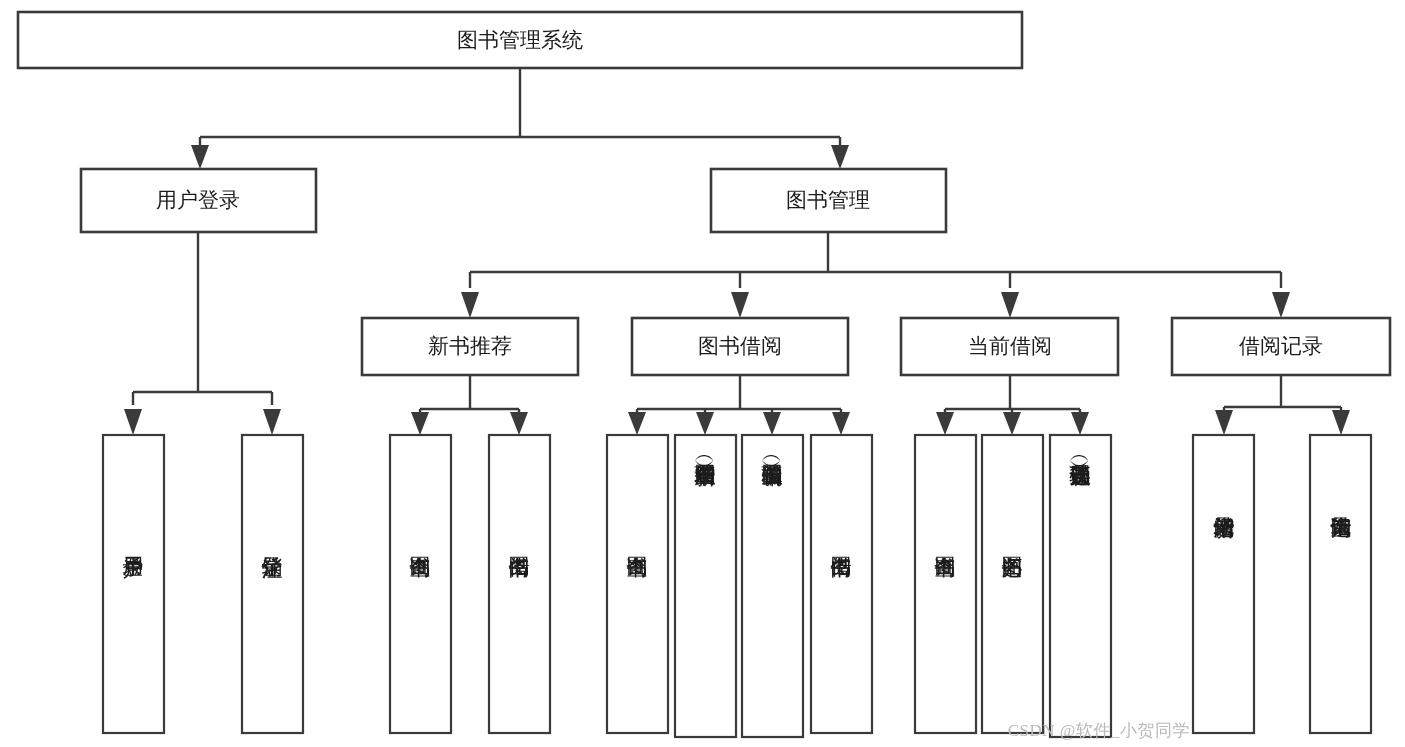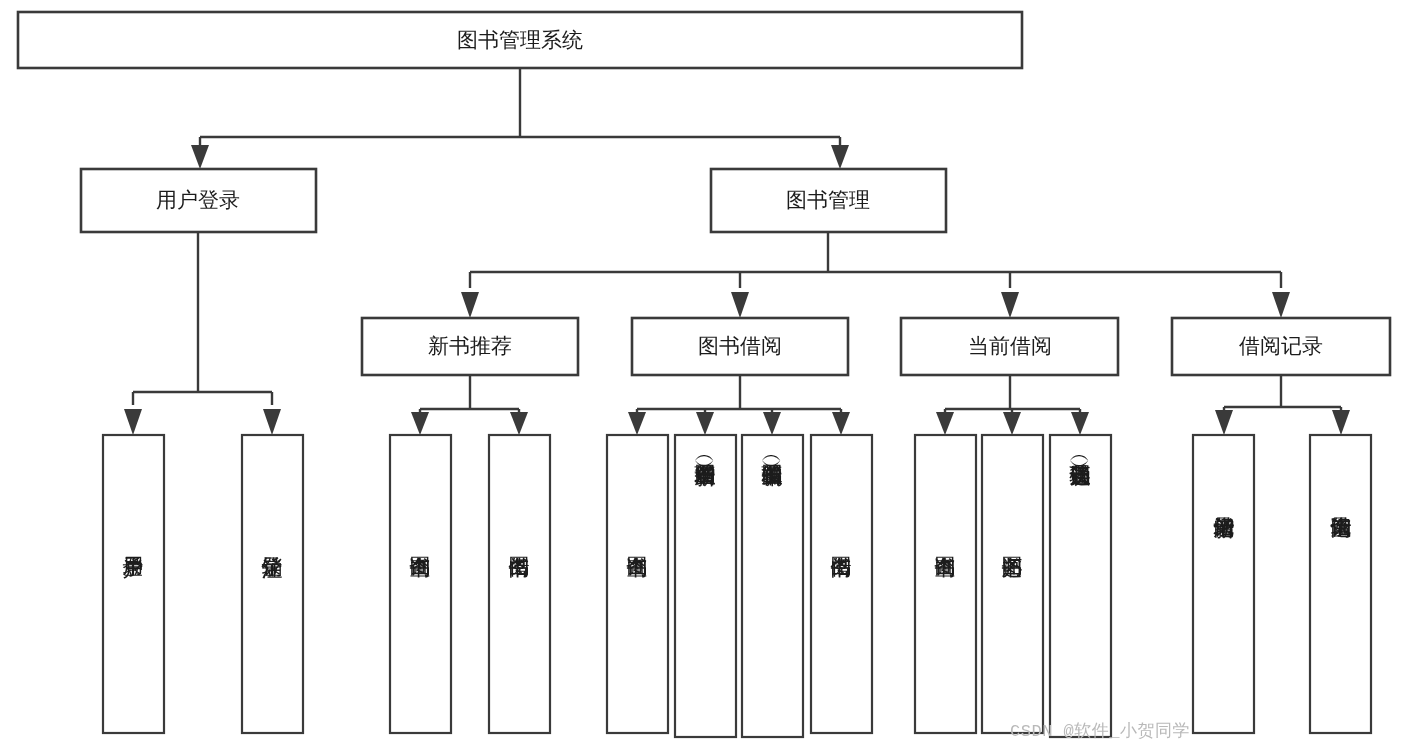--- a/index.html
+++ b/index.html
@@ -57,21 +57,21 @@
     font-size: 21px;
     fill: #1c1c1c;
     writing-mode: vertical-rl;
     text-orientation: upright;
     text-anchor: middle;
   }
   .watermark {
     position: absolute;
     right: 8px;
     bottom: 5px;
-    font-family: Liberation Mono, monospace;
+    font-family: Liberation Serif, serif;
     font-size: 17px;
     color: #b9b9b9;
     letter-spacing: 0.5px;
     white-space: nowrap;
     pointer-events: none;
   }
 </style>
 </head>
 <body>
 

